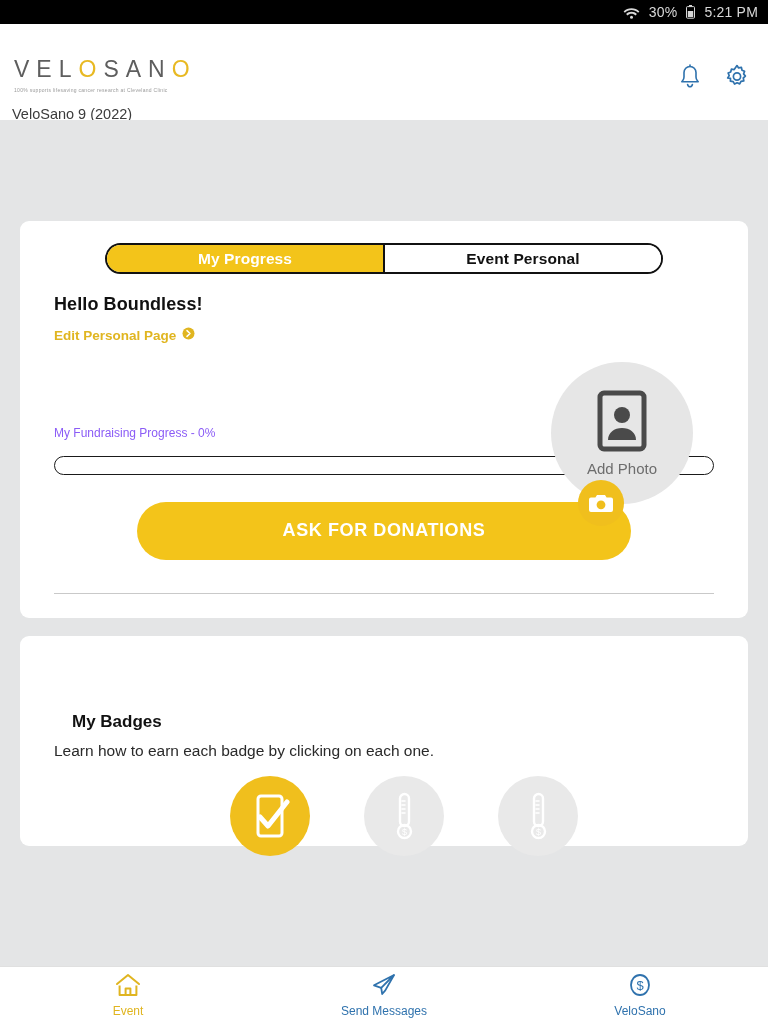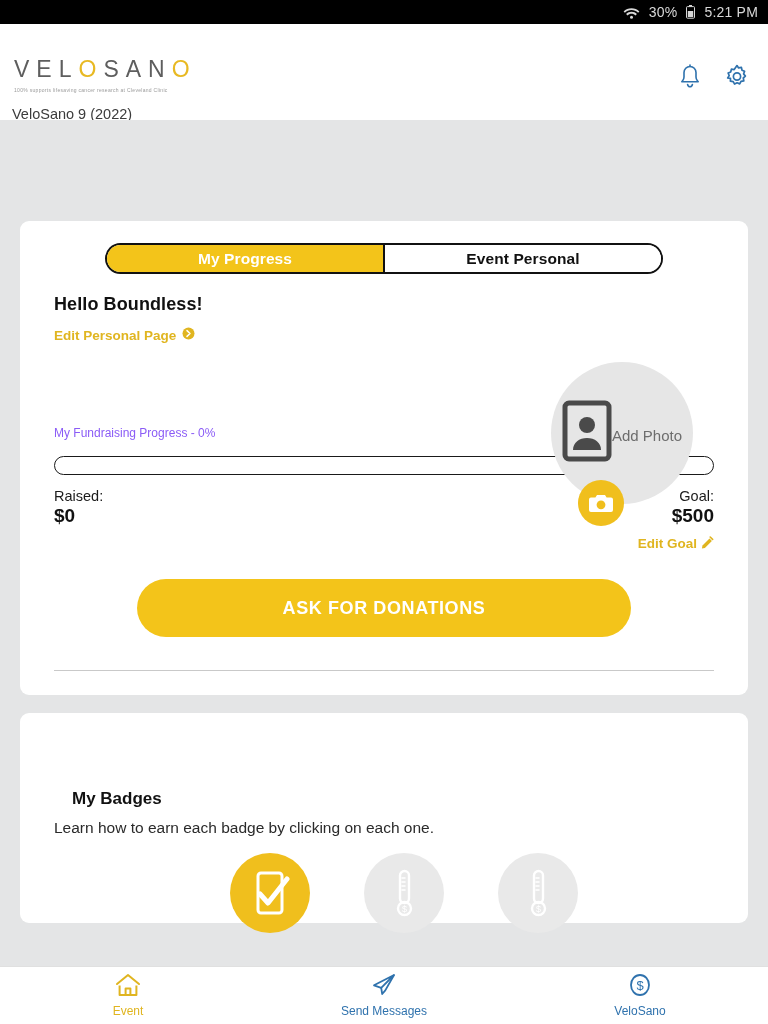--- a/index.html
+++ b/index.html
@@ -157,21 +157,21 @@
     top: 88px;
     width: 142px;
     height: 142px;
   }
   .photo-circle {
     width: 142px;
     height: 142px;
     border-radius: 50%;
     background: #e6e6e6;
     display: flex;
-    flex-direction: row;
+    flex-direction: column;
     align-items: center;
     justify-content: center;
     cursor: pointer;
   }
   .photo-label {
     margin-top: 4px;
     font-size: 15px;
     color: #6d6d6d;
   }
   .camera-badge {
@@ -406,39 +406,20 @@
         </div>
       </div>
 
       <div class="fund-section">
         <div class="fund-title">My Fundraising Progress - 0%</div>
 
         <div class="progressbar">
           <div class="fill" style="width:0%"></div>
         </div>
 
-        <div class="amount-row">
-          <div class="amount-col">
-            <div class="lbl">Raised:</div>
-            <div class="val">$0</div>
-          </div>
-          <div class="amount-col right">
-            <div class="lbl">Goal:</div>
-            <div class="val">$500</div>
-            <div class="edit-goal">
-              <span>Edit Goal</span>
-              <span>
-                <svg width="13" height="13" viewBox="0 0 13 13">
-                  <path d="M1.5 9.6l7-7 2.4 2.4-7 7-3 .6z" fill="#e0b520"></path>
-                  <path d="M9.2 1l2.4 2.4" stroke="#e0b520" stroke-width="1.6" stroke-linecap="round"></path>
-                </svg>
-              </span>
-            </div>
-          </div>
-        </div>
 
         <button class="ask-btn">ASK FOR DONATIONS</button>
 
         <div class="card-divider" style="margin-left:0;margin-right:0;"></div>
       </div>
       <div class="card-foot"></div>
     </div>
 
     <div class="card badges-card">
       <div class="badges-head">

